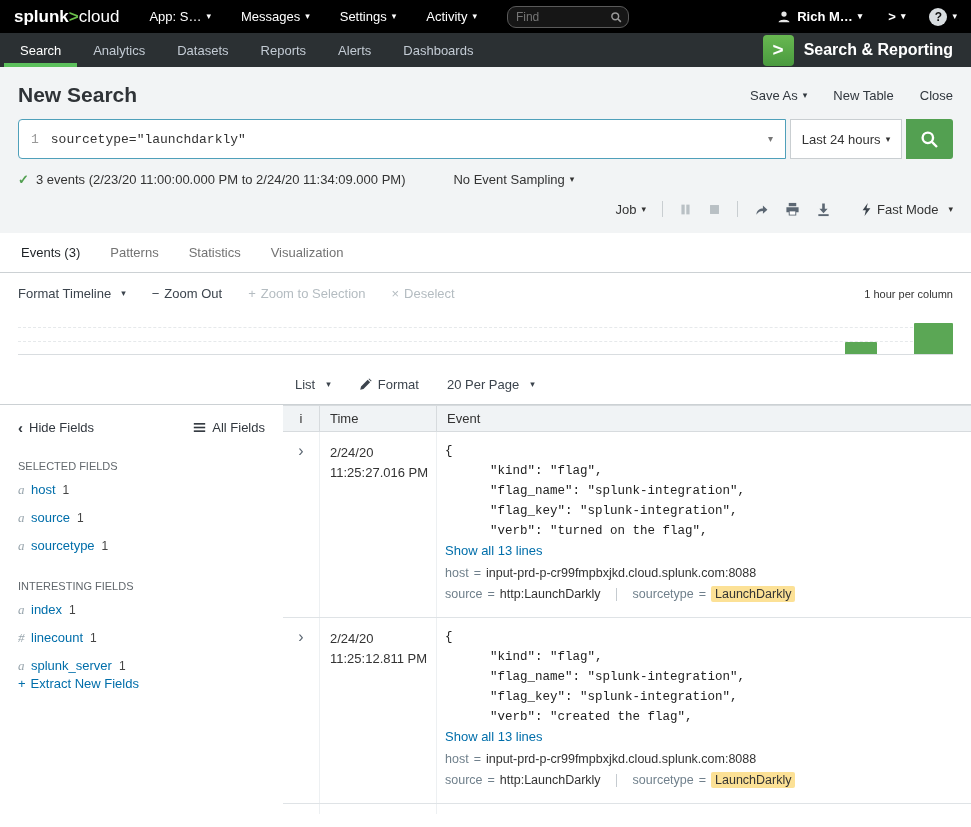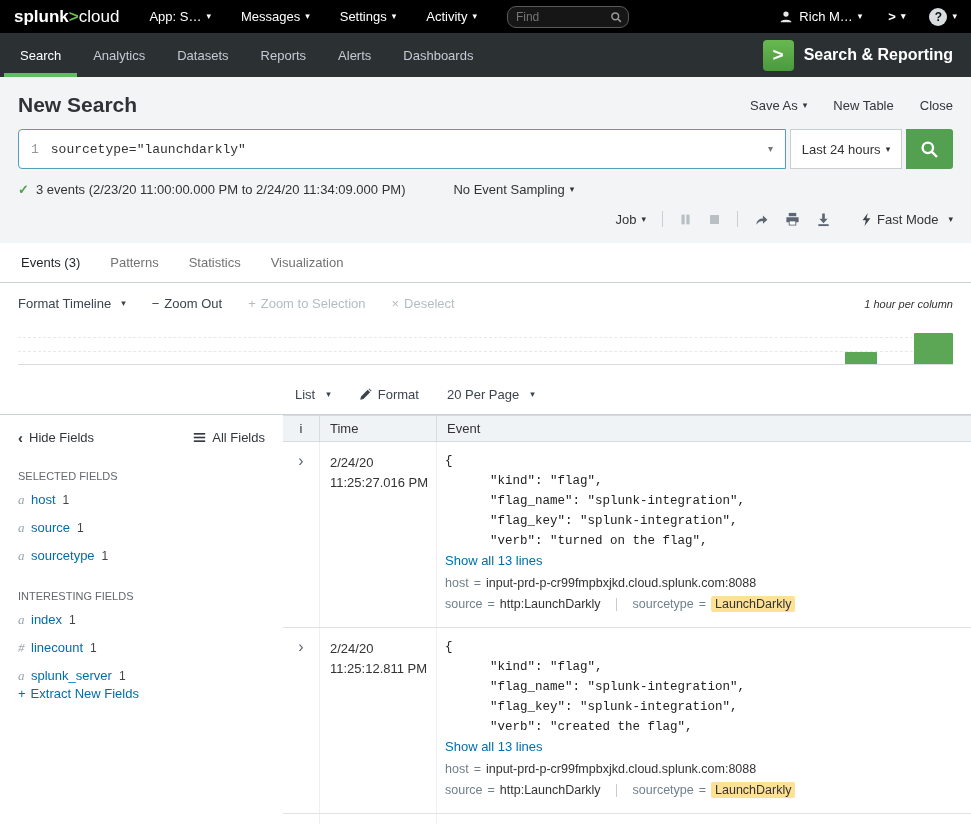--- a/index.html
+++ b/index.html
@@ -16,28 +16,28 @@
   .logo { font-size:17px; margin-right:30px; white-space:nowrap; }
   .logo .brand { font-weight:bold; color:#fff; }
   .logo .gt { color:#6abf4b; font-weight:bold; }
   .logo .prod { color:#fff; font-weight:300; }
   .tmenu { display:flex; align-items:center; margin-right:30px; cursor:pointer; white-space:nowrap; }
   .caret { display:inline-block; margin-left:5px; font-size:9px; line-height:1; color:inherit; }
   .caret::before { content:"▾"; }
   .find-box { display:flex; align-items:center; background:#161616; border:1px solid #5a5a5a; border-radius:9px; height:22px; width:122px; padding:0 6px; margin-right:16px; }
   .find-box input { flex:1; background:transparent; border:none; outline:none; color:#ddd; font-size:12px; width:80px; font-family:"Liberation Sans", sans-serif; }
   .top-right { margin-left:auto; display:flex; align-items:center; }
-  .usermenu { display:flex; align-items:center; margin-right:26px; cursor:pointer; }
+  .usermenu { display:flex; align-items:center; margin-right:26px; cursor:pointer;font-weight:bold; }
   .usermenu svg { margin-right:6px; }
   .supportmenu { display:flex; align-items:center; margin-right:24px; font-weight:bold; cursor:pointer; }
   .helpmenu { display:flex; align-items:center; cursor:pointer; }
   .help-circle { width:18px; height:18px; border-radius:50%; background:#d8dde0; color:#111; font-weight:bold; font-size:12px; display:flex; align-items:center; justify-content:center; }
 
   
-  .navbar { height:44px; background:#2b3033; display:flex; align-items:stretch; padding:0 4px; }
+  .navbar { height:34px; background:#2b3033; display:flex; align-items:stretch; padding:0 4px; }
   .nav-item { display:flex; align-items:center; padding:0 16px; color:#c3cbd4; cursor:pointer; border-bottom:4px solid transparent; border-top:4px solid transparent; }
   .nav-item.active { color:#fff; border-bottom-color:#5cc05c; }
   .nav-right { margin-left:auto; display:flex; align-items:center; padding-right:14px; }
   .green-badge { width:31px; height:31px; border-radius:4px; background:linear-gradient(180deg,#68b851,#4a9a3f); color:#fff; font-weight:bold; font-size:19px; display:flex; align-items:center; justify-content:center; margin-right:10px; }
   .app-title { color:#fff; font-size:16px; font-weight:600; }
 
   
   .search-section { background:#f2f4f5; padding:0 18px 4px; }
   .header-row { display:flex; align-items:center; padding:16px 0 12px; }
   .page-title { font-size:21px; font-weight:700; color:#2f3337; margin:0; }
@@ -66,21 +66,21 @@
   .rtab { padding:12px 15px; color:#737373; cursor:pointer; }
   .rtab.active { color:#1e2226; }
 
   
   .timeline-controls { display:flex; align-items:center; gap:26px; padding:13px 18px 8px; color:#3c444d; }
   .tctl { display:flex; align-items:center; gap:5px; cursor:pointer; }
   .tctl.disabled { color:#b4bcc1; cursor:default; }
   .i-minus::before { content:"−"; }
   .i-plus::before { content:"+"; }
   .i-x::before { content:"×"; }
-  .tl-scale { margin-left:auto; font-size:11px; color:#333;font-style:italic; }
+  .tl-scale { margin-left:auto; font-size:11px; color:#333; }
   .timeline-chart { position:relative; height:44px; margin:2px 18px 12px; border-bottom:1px solid #d9dde0; }
   .gridline { position:absolute; left:0; right:0; border-top:1px dashed #e6e9eb; }
   .gl-1 { bottom:12px; } .gl-2 { bottom:26px; }
   .tl-bar { position:absolute; bottom:0; background:#5ba755; border-radius:1px 1px 0 0; cursor:pointer; }
 
   
   .list-controls-row { display:flex; align-items:center; gap:28px; padding:10px 0 12px 295px; border-bottom:1px solid #ccd1d4; color:#3c444d; }
   .lctl { display:flex; align-items:center; gap:6px; cursor:pointer; }
 
   

